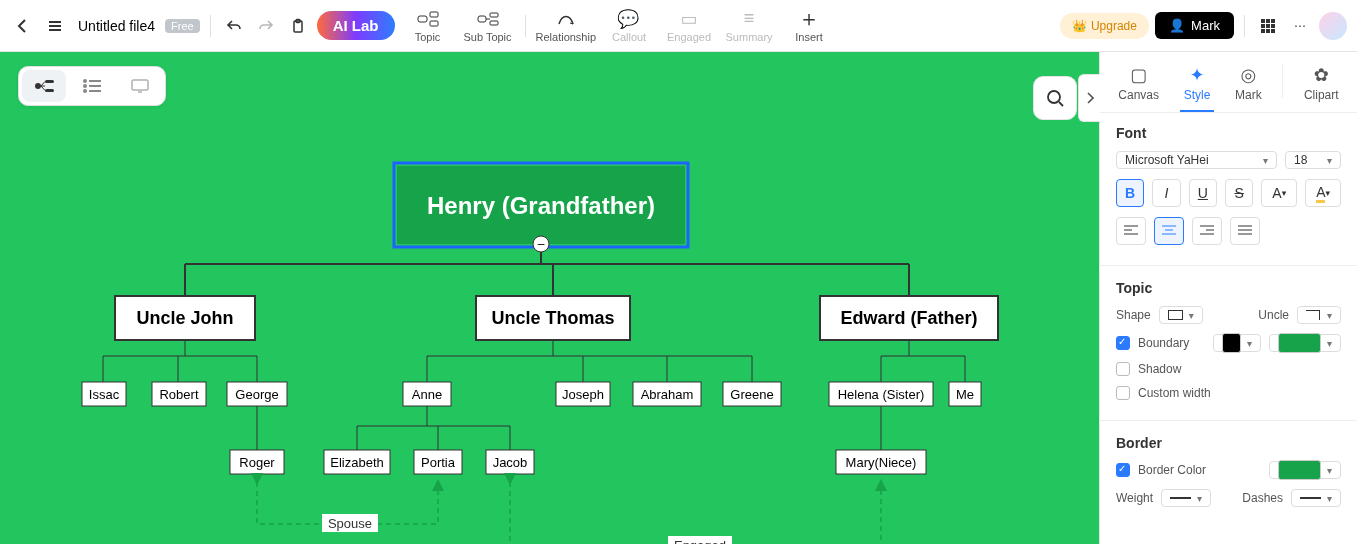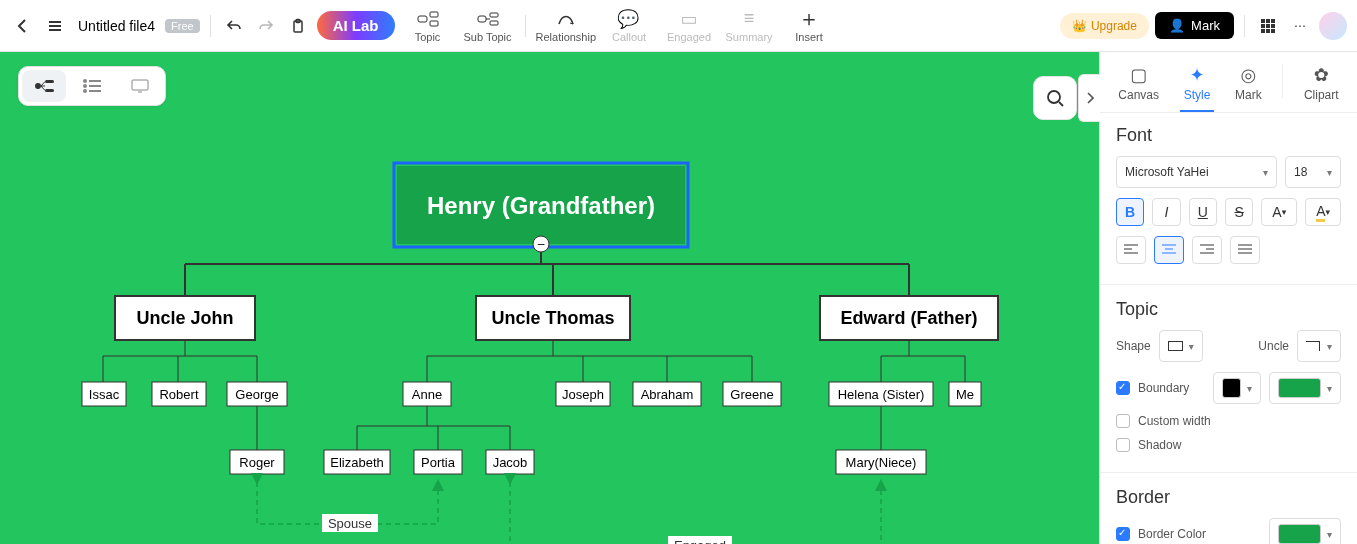--- a/index.html
+++ b/index.html
@@ -32,23 +32,23 @@
 .diagram { position:absolute; top:0; left:0; width:100%; height:100%; }
 
 
 .panel { width:258px; border-left:1px solid #e5e5e5; background:#fff; font-size:13px; color:#333; overflow:hidden;}
 .panel-tabs { display:flex; align-items:flex-start; justify-content:space-around; padding:8px 6px 0; border-bottom:1px solid #eee;}
 .ptab { display:flex; flex-direction:column; align-items:center; gap:2px; padding:4px 4px 8px; cursor:pointer; font-size:12px; color:#555; border-bottom:2px solid transparent;}
 .ptab.active { color:#2a7bff; border-bottom-color:#2a7bff;}
 .ptab .pi { font-size:18px; }
 .psep{ width:1px; height:34px; background:#eee; margin-top:4px;}
 .section { padding:12px 16px 4px; }
-.section h4 { font-size:18px; font-weight:400; margin-bottom:10px;}
+.section h4 { font-size:14px; font-weight:700; margin-bottom:10px;}
 .row { display:flex; align-items:center; gap:8px; margin-bottom:10px;}
-.sel { border:1px solid #ddd; border-radius:4px; height:32px; display:flex; align-items:center; padding:0 8px; font-size:12px; gap:6px; background:#fff;}
+.sel { border:1px solid #ddd; border-radius:4px; height:18px; display:flex; align-items:center; padding:0 8px; font-size:12px; gap:6px; background:#fff;}
 .sel .caret{ margin-left:auto; font-size:10px; color:#777;}
 .fmt-btn{ width:30px; height:28px; border:1px solid #ddd; border-radius:4px; display:flex; align-items:center; justify-content:center; cursor:pointer; font-size:14px; background:#fff;}
 .fmt-btn.active{ border-color:#2a7bff; color:#2a7bff; background:#eef4ff;}
 .color-swatch{ width:32px; height:20px; border:1px solid #ccc; border-radius:3px;}
 .checkbox{ width:14px; height:14px; border:1px solid #bbb; border-radius:3px; display:inline-block; position:relative;}
 .checkbox.checked{ background:#2a7bff; border-color:#2a7bff;}
 .checkbox.checked:after{content:"✓"; color:#fff; font-size:10px; position:absolute; top:-1px; left:1px;}
 .lbl-sm{ font-size:12px; color:#555;}
 .divider{ height:1px; background:#eee; margin:6px 0 2px;}
 </style>
@@ -372,25 +372,25 @@
             <span class="color-swatch" style="background:#000;width:20px"></span>
             <span class="caret">▾</span>
           </div>
         <div class="sel" style="width:72px">
             <span class="color-swatch" style="background:#16a34a;width:44px"></span>
             <span class="caret">▾</span>
           </div>
       </div>
       <div class="row">
           <span class="checkbox"></span>
+          <span class="lbl-sm">Shadow</span>
+        </div>
+      <div class="row">
+          <span class="checkbox"></span>
           <span class="lbl-sm">Custom width</span>
-        </div>
-      <div class="row">
-          <span class="checkbox"></span>
-          <span class="lbl-sm">Shadow</span>
         </div>
     </div>
     <div class="divider"></div>
 
     <div class="section">
       <h4>Border</h4>
       <div class="row">
         <span class="checkbox checked"></span>
         <span class="lbl-sm">Border Color</span>
         <div class="sel" style="width:72px;margin-left:auto">

